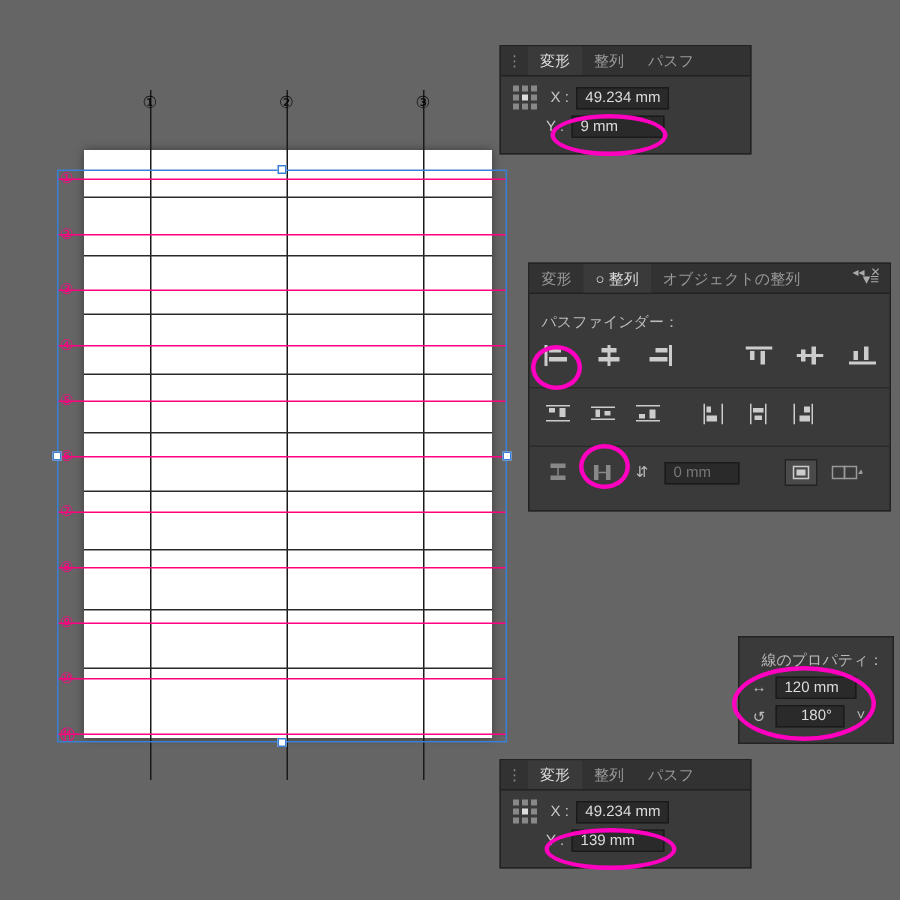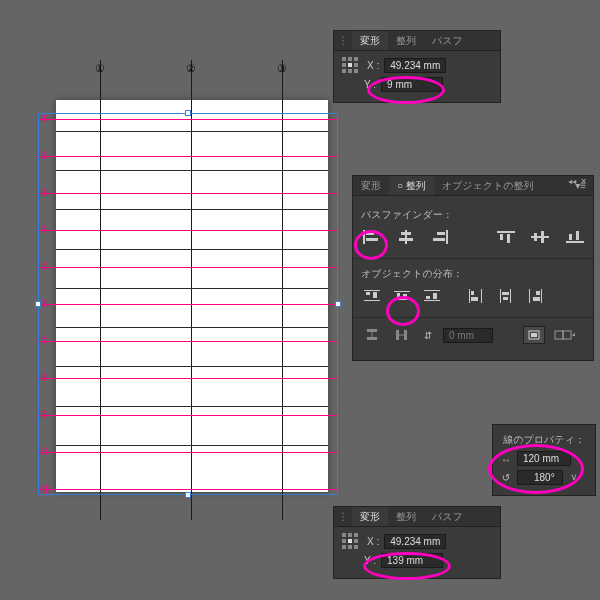--- a/index.html
+++ b/index.html
@@ -175,21 +175,20 @@
             <svg width="18" height="14">
               <rect x="0" y="11" width="18" height="2" fill="#ccc"></rect>
               <rect x="3" y="4" width="3" height="6" fill="#ccc"></rect>
               <rect x="10" y="1" width="3" height="9" fill="#ccc"></rect>
             </svg>
           </span>
       </div>
     </div>
     <div style="height:1px;background:#2a2a2a;margin:2px -8px;"></div>
     <div class="section">
-      <div class="section-title">オブジェクトの分布：</div>
       <div class="icon-row split">
         <span class="ibtn">
             <svg width="16" height="14">
               <rect x="0" y="1" width="16" height="1" fill="#ccc"></rect>
               <rect x="0" y="11" width="16" height="1" fill="#ccc"></rect>
               <rect x="2" y="3" width="4" height="3" fill="#ccc"></rect>
               <rect x="9" y="3" width="4" height="6" fill="#ccc"></rect>
             </svg>
           </span>
         <span class="ibtn">
@@ -270,21 +269,21 @@
           </span>
       </div>
     </div>
   </div>
 </div>
 <div class="ring" style="left:354px;top:230px;width:34px;height:30px;"></div>
 <div class="ring" style="left:386px;top:296px;width:34px;height:30px;"></div>
 
 <div class="panel" style="left:492px;top:424px;width:104px;">
   <div class="panel-body" style="padding:6px 6px;">
-    <div class="section-title" style="text-align:center;">線のプロパティ：</div>
+    <div class="section-title" style="text-align:right;">線のプロパティ：</div>
     <div class="field-row">
       <span class="mini-ic">↔</span>
       <span class="val" style="min-width:54px;">120 mm</span>
     </div>
     <div class="field-row">
       <span class="mini-ic">↺</span>
       <span class="val" style="min-width:46px;padding-left:16px;">180°</span>
       <span class="mini-ic">˅</span>
     </div>
   </div>

